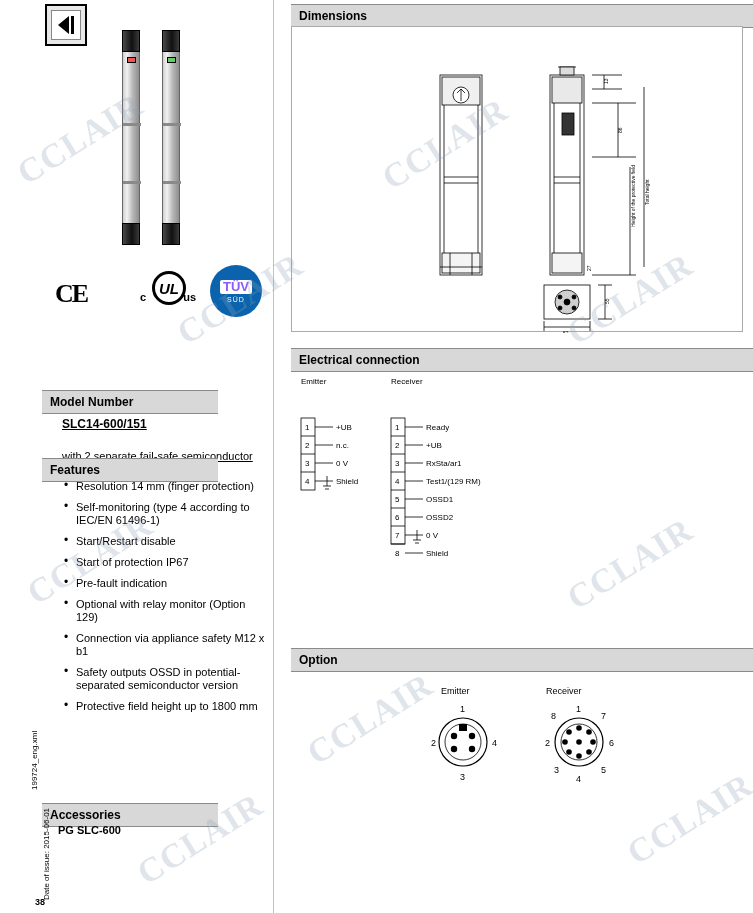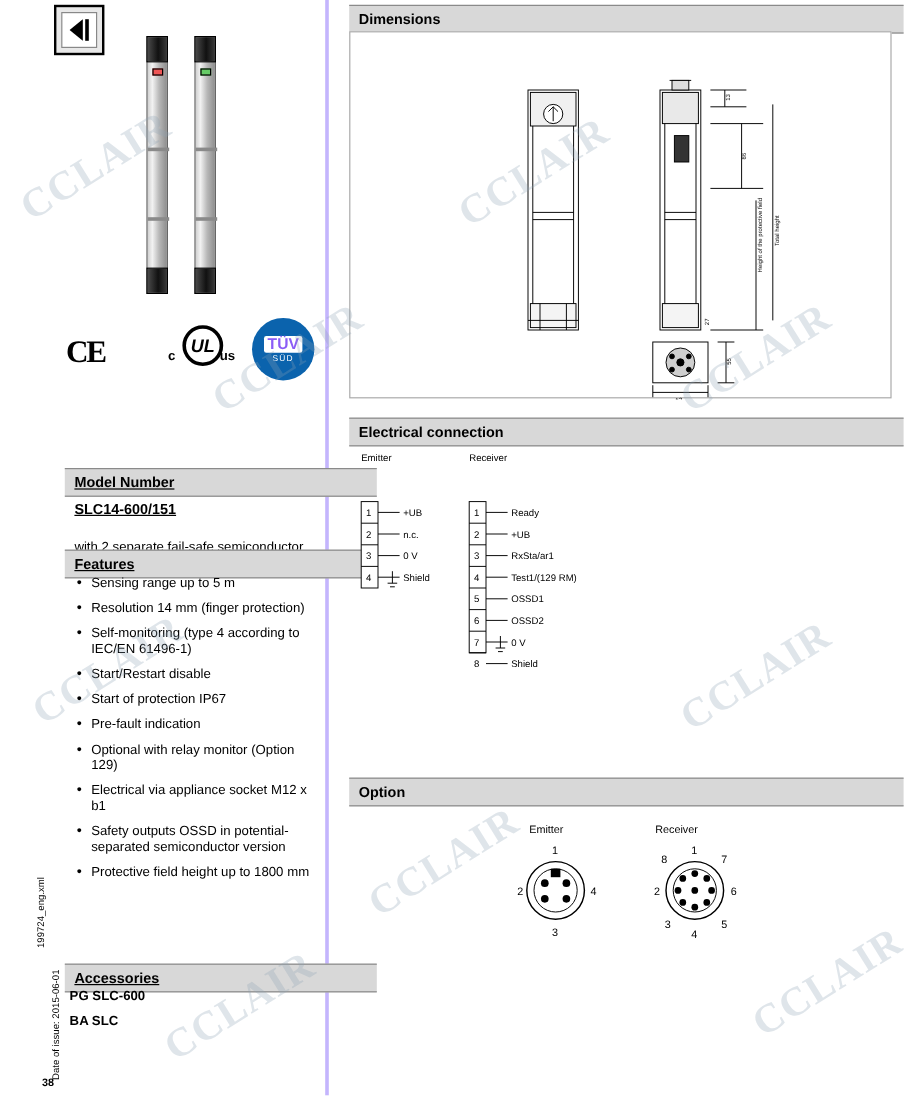--- a/index.html
+++ b/index.html
@@ -11,21 +11,21 @@
     font-size: 11px;
     color: #000;
     position: relative;
     overflow: hidden;
   }
   .page { position:absolute; inset:0; }
 
   
   .left-col {
     position:absolute; left:0; top:0; width:274px; height:913px;
-    border-right:3px solid #c4b5fd;
+    border-right:1px solid #c4b5fd;
   }
   .nav-box {
     position:absolute; left:45px; top:4px; width:42px; height:42px;
     border:2px solid #000; background:#e8e8e8;
     display:flex; align-items:center; justify-content:center;
   }
   .nav-inner {
     width:30px; height:30px; background:#fff; border:1px solid #888;
     display:flex; align-items:center; justify-content:center;
   }
@@ -67,21 +67,21 @@
   .tuv { position:absolute; left:155px; top:0; width:52px; height:52px; border-radius:50%;
          background:#0b63ad; color:#fff; display:flex; flex-direction:column; align-items:center; justify-content:center; }
   .tuv .t1 { background:#fff; color:#8b5cf6; font-weight:bold; font-size:13px; padding:0 3px; border-radius:2px; line-height:14px;}
   .tuv .t2 { font-size:7px; margin-top:2px; letter-spacing:1px;}
 
   
   .sec-hdr {
     background:#d8d8d8; border-top:1px solid #8a8a8a; border-bottom:1px solid #8a8a8a;
     font-weight:bold; font-size:12px; padding:4px 8px;
   }
-  .lsec { position:absolute; left:54px; width:260px;text-decoration:underline; }
+  .lsec { position:absolute; left:42px; width:176px; }
 
   .model-hdr { top:390px; }
   .model-body { position:absolute; left:54px; top:411px; width:220px;text-decoration:underline; }
   .model-name { font-weight:bold; font-size:12px; margin:6px 0 0 8px; }
   .model-desc { font-size:11px; margin:18px 0 0 8px; width:200px; line-height:14px; }
 
   .feat-hdr { top:458px; }
   .feat-list { position:absolute; left:54px; top:480px; width:222px; margin:0; padding:0; list-style:none; }
   .feat-list li {
     position:relative; padding:0 6px 0 22px; margin-bottom:8px; line-height:13px; font-size:11px;
@@ -166,37 +166,35 @@
     </div>
 
     <div class="sec-hdr lsec model-hdr">Model Number</div>
     <div class="model-body">
       <div class="model-name">SLC14-600/151</div>
       <div class="model-desc">with 2 separate fail-safe semiconductor outputs</div>
     </div>
 
     <div class="sec-hdr lsec feat-hdr">Features</div>
     <ul class="feat-list">
-      <li>Sensing range up to 5 m</li>
       <li>Resolution 14 mm (finger protection)</li>
       <li>Self-monitoring (type 4 according to IEC/EN 61496-1)</li>
       <li>Start/Restart disable</li>
       <li>Start of protection IP67</li>
       <li>Pre-fault indication</li>
       <li>Optional with relay monitor (Option 129)</li>
-      <li>Electrical via appliance socket M12 x b1</li>
+      <li>Connection via appliance safety M12 x b1</li>
       <li>Safety outputs OSSD in potential-separated semiconductor version</li>
       <li>Protective field height up to 1800 mm</li>
     </ul>
 
     <div class="sec-hdr lsec acc-hdr">Accessories</div>
     <div class="acc-body">
       <div class="acc-name">PG SLC-600</div>
       <div class="acc-sp"></div>
-      <div class="acc-name">BA SLC</div>
     </div>
 
     <div class="side-text" style="left:30px; top:790px;">199724_eng.xml</div>
     <div class="side-text" style="left:42px; top:900px;">Date of issue: 2015-06-01</div>
     <div class="page-num">38</div>
   </div>
 
   <div class="right-col">
 
     <div class="sec-hdr rsec dim-hdr">Dimensions</div>

